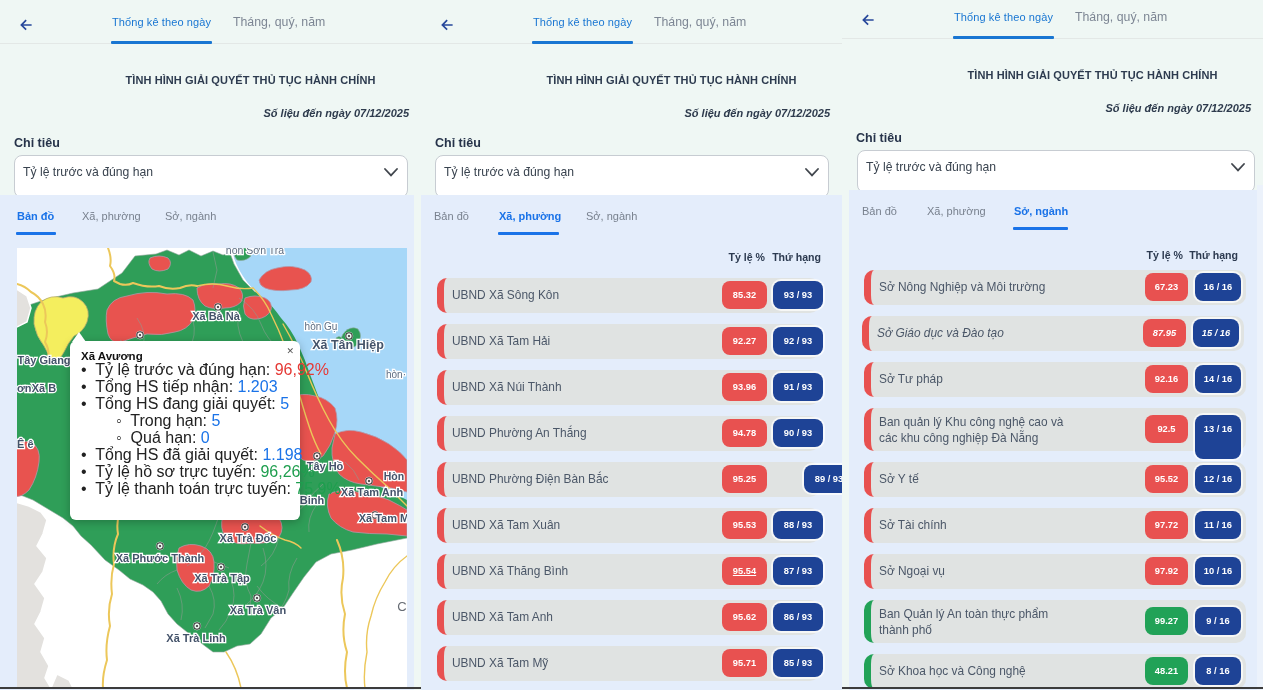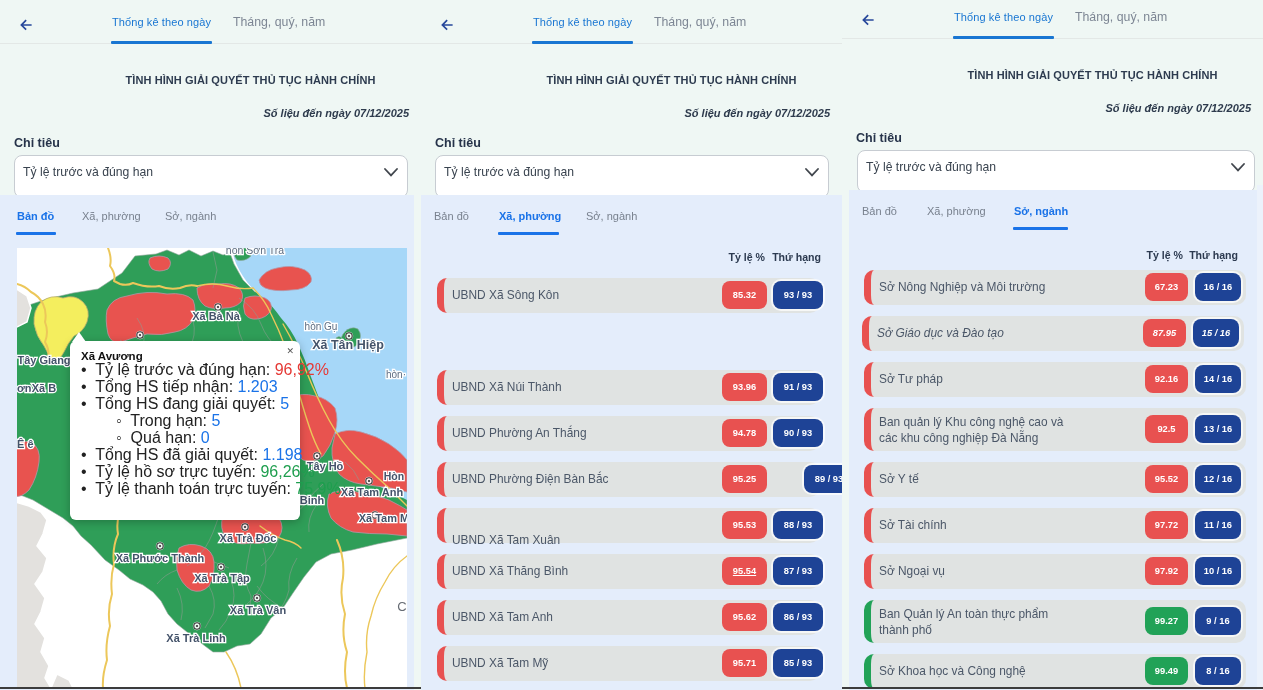--- a/index.html
+++ b/index.html
@@ -211,37 +211,42 @@
     <div class="stab on" style="left:78px; top:15px;">Xã, phường</div>
     <div class="stabline" style="left:77px; top:37px; width:61px;"></div>
     <div class="stab" style="left:165px; top:15px;">Sở, ngành</div>
     <div class="colhdr" style="right:77px; top:56px;">Tỷ lệ %</div>
     <div class="colhdr" style="right:21px; top:56px;">Thứ hạng</div>
     <div class="card" style="left:16px; top:83px; width:383px; height:35px;">
         <div class="nm" style="top:9px;">UBND Xã Sông Kôn</div>
         <div class="bdg red" style="left:278px; top:3px; width:45px; height:28px; line-height:28px;">85.32</div>
         <div class="bdg nvy" style="left:329px; top:3px; width:50px; height:28px; line-height:28px;">93 / 93</div>
       </div>
+    <div class="card" style="left:16px; top:129px; width:383px; height:35px;">
+        <div class="nm" style="top:9px;">UBND Xã Tam Hải</div>
+        <div class="bdg red" style="left:278px; top:3px; width:45px; height:28px; line-height:28px;">92.27</div>
+        <div class="bdg nvy" style="left:329px; top:3px; width:50px; height:28px; line-height:28px;">92 / 93</div>
+      </div>
     <div class="card" style="left:16px; top:175px; width:383px; height:35px;">
         <div class="nm" style="top:9px;">UBND Xã Núi Thành</div>
         <div class="bdg red" style="left:278px; top:3px; width:45px; height:28px; line-height:28px;">93.96</div>
         <div class="bdg nvy" style="left:329px; top:3px; width:50px; height:28px; line-height:28px;">91 / 93</div>
       </div>
     <div class="card" style="left:16px; top:221px; width:383px; height:35px;">
         <div class="nm" style="top:9px;">UBND Phường An Thắng</div>
         <div class="bdg red" style="left:278px; top:3px; width:45px; height:28px; line-height:28px;">94.78</div>
         <div class="bdg nvy" style="left:329px; top:3px; width:50px; height:28px; line-height:28px;">90 / 93</div>
       </div>
     <div class="card" style="left:16px; top:267px; width:383px; height:35px;">
         <div class="nm" style="top:9px;">UBND Phường Điện Bàn Bắc</div>
         <div class="bdg red" style="left:278px; top:3px; width:45px; height:28px; line-height:28px;">95.25</div>
         <div class="bdg nvy" style="left:329px; top:3px; width:50px; height:28px; line-height:28px;margin-left:31px;">89 / 93</div>
       </div>
     <div class="card" style="left:16px; top:313px; width:383px; height:35px;">
-        <div class="nm" style="top:24px;">UBND Xã Tam Xuân</div>
+        <div class="nm" style="top:9px;">UBND Xã Tam Xuân</div>
         <div class="bdg red" style="left:278px; top:3px; width:45px; height:28px; line-height:28px;">95.53</div>
         <div class="bdg nvy" style="left:329px; top:3px; width:50px; height:28px; line-height:28px;">88 / 93</div>
       </div>
     <div class="card" style="left:16px; top:359px; width:383px; height:35px;">
         <div class="nm" style="top:9px;">UBND Xã Thăng Bình</div>
         <div class="bdg red" style="left:278px; top:3px; width:45px; height:28px; line-height:28px;text-decoration:underline;">95.54</div>
         <div class="bdg nvy" style="left:329px; top:3px; width:50px; height:28px; line-height:28px;">87 / 93</div>
       </div>
     <div class="card" style="left:16px; top:405px; width:383px; height:35px;">
         <div class="nm" style="top:9px;">UBND Xã Tam Anh</div>
@@ -292,21 +297,21 @@
         <div class="bdg nvy" style="left:324px; top:3px; width:46px; height:28px; line-height:28px;">15 / 16</div>
       </div>
     <div class="card" style="left:15px; top:172px; width:382px; height:35px;">
         <div class="nm" style="top:9px;">Sở Tư pháp</div>
         <div class="bdg red" style="left:274px; top:3px; width:43px; height:28px; line-height:28px;">92.16</div>
         <div class="bdg nvy" style="left:324px; top:3px; width:46px; height:28px; line-height:28px;">14 / 16</div>
       </div>
     <div class="card" style="left:15px; top:218px; width:382px; height:43px;">
         <div class="nm" style="top:6px;">Ban quản lý Khu công nghệ cao và<br>các khu công nghiệp Đà Nẵng</div>
         <div class="bdg red" style="left:274px; top:7px; width:43px; height:28px; line-height:28px;">92.5</div>
-        <div class="bdg nvy" style="left:324px; top:7px; width:46px; height:28px; line-height:28px;">13 / 16</div>
+        <div class="bdg nvy" style="left:324px; top:7px; width:46px; height:44px; line-height:28px;">13 / 16</div>
       </div>
     <div class="card" style="left:15px; top:272px; width:382px; height:35px;">
         <div class="nm" style="top:9px;">Sở Y tế</div>
         <div class="bdg red" style="left:274px; top:3px; width:43px; height:28px; line-height:28px;">95.52</div>
         <div class="bdg nvy" style="left:324px; top:3px; width:46px; height:28px; line-height:28px;">12 / 16</div>
       </div>
     <div class="card" style="left:15px; top:318px; width:382px; height:35px;">
         <div class="nm" style="top:9px;">Sở Tài chính</div>
         <div class="bdg red" style="left:274px; top:3px; width:43px; height:28px; line-height:28px;">97.72</div>
         <div class="bdg nvy" style="left:324px; top:3px; width:46px; height:28px; line-height:28px;">11 / 16</div>
@@ -316,18 +321,18 @@
         <div class="bdg red" style="left:274px; top:3px; width:43px; height:28px; line-height:28px;">97.92</div>
         <div class="bdg nvy" style="left:324px; top:3px; width:46px; height:28px; line-height:28px;">10 / 16</div>
       </div>
     <div class="card grn" style="left:15px; top:410px; width:382px; height:43px;">
         <div class="nm" style="top:6px;">Ban Quản lý An toàn thực phẩm<br>thành phố</div>
         <div class="bdg grn" style="left:274px; top:7px; width:43px; height:28px; line-height:28px;">99.27</div>
         <div class="bdg nvy" style="left:324px; top:7px; width:46px; height:28px; line-height:28px;">9 / 16</div>
       </div>
     <div class="card grn" style="left:15px; top:464px; width:382px; height:35px;">
         <div class="nm" style="top:9px;">Sở Khoa học và Công nghệ</div>
-        <div class="bdg grn" style="left:274px; top:3px; width:43px; height:28px; line-height:28px;">99.49</div>
+        <div class="bdg grn" style="left:274px; top:3px; width:43px; height:28px; line-height:28px;">48.21</div>
         <div class="bdg nvy" style="left:324px; top:3px; width:46px; height:28px; line-height:28px;">8 / 16</div>
       </div>
   </div>
   <div class="botline" style="left:0; width:421px;"></div>
 </div>
 
 </body></html>

